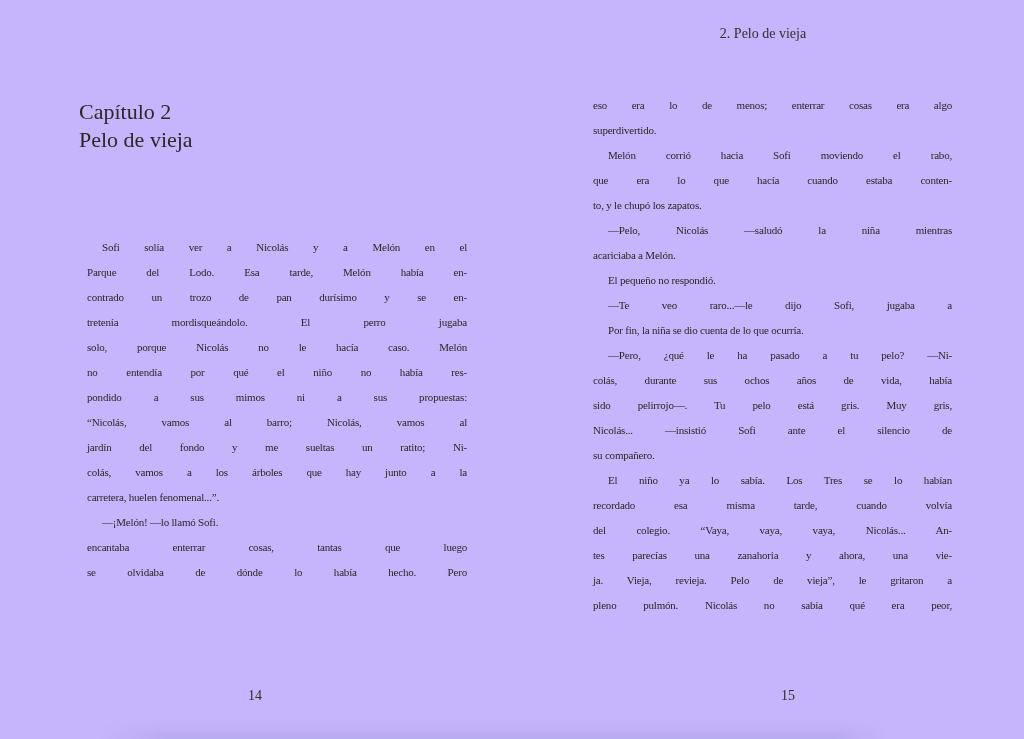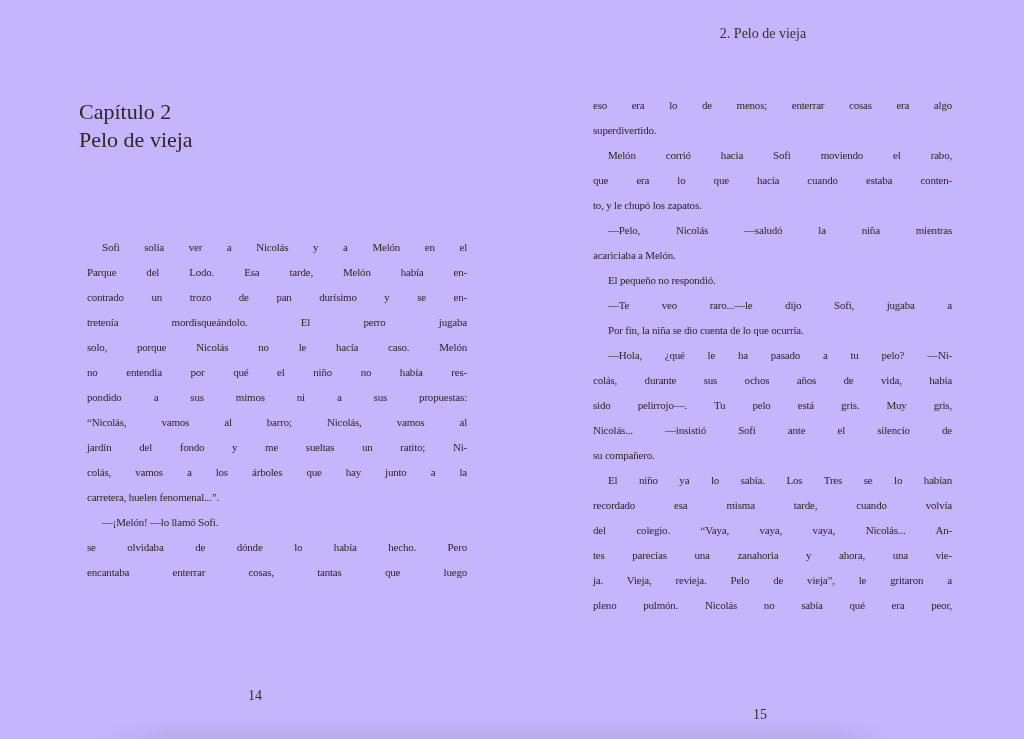--- a/index.html
+++ b/index.html
@@ -45,21 +45,21 @@
   }
   .line.last { text-align-last: left; }
   .line.indent { text-indent: 15px; }
   .page-number {
     position: absolute;
     top: 688px;
     font-size: 14px;
     color: #332e29;
   }
   .page-number.left  { left: 248px; }
-  .page-number.right { left: 753px; margin-top: 19px; }
+  .page-number.right { left: 781px; }
   .bottom-shadow {
     position: absolute;
     left: 98px;
     top: 719px;
     width: 792px;
     height: 24px;
     background: linear-gradient(to bottom, rgba(0,0,0,0.00) 0%, rgba(0,0,0,0.055) 80%);
     border-radius: 14px 14px 0 0;
     filter: blur(3px);
     -webkit-mask-image: linear-gradient(to right, transparent 0%, #000 9%, #000 93%, transparent 100%);
@@ -84,36 +84,36 @@
       <div class="line">contrado un trozo de pan durísimo y se en-</div>
       <div class="line">tretenía mordisqueándolo. El perro jugaba</div>
       <div class="line">solo, porque Nicolás no le hacía caso. Melón</div>
       <div class="line">no entendía por qué el niño no había res-</div>
       <div class="line">pondido a sus mimos ni a sus propuestas:</div>
       <div class="line">“Nicolás, vamos al barro; Nicolás, vamos al</div>
       <div class="line">jardín del fondo y me sueltas un ratito; Ni-</div>
       <div class="line">colás, vamos a los árboles que hay junto a la</div>
       <div class="line last">carretera, huelen fenomenal...”.</div>
       <div class="line last indent">—¡Melón! —lo llamó Sofi.</div>
+      <div class="line">encantaba enterrar cosas, tantas que luego</div>
       <div class="line">se olvidaba de dónde lo había hecho. Pero</div>
-      <div class="line">encantaba enterrar cosas, tantas que luego</div>
     </div>
 
   <div class="body-block right-body" id="right-body">
       <div class="line">eso era lo de menos; enterrar cosas era algo</div>
       <div class="line last">superdivertido.</div>
       <div class="line indent">Melón corrió hacia Sofi moviendo el rabo,</div>
       <div class="line">que era lo que hacía cuando estaba conten-</div>
       <div class="line last">to, y le chupó los zapatos.</div>
       <div class="line indent">—Pelo, Nicolás —saludó la niña mientras</div>
       <div class="line last">acariciaba a Melón.</div>
       <div class="line last indent">El pequeño no respondió.</div>
       <div class="line indent">—Te veo raro...—le dijo Sofi, jugaba a</div>
       <div class="line last indent">Por fin, la niña se dio cuenta de lo que ocurría.</div>
-      <div class="line indent">—Hola, ¿qué le ha pasado a tu pelo? —Ni-</div>
+      <div class="line indent">—Pero, ¿qué le ha pasado a tu pelo? —Ni-</div>
       <div class="line">colás, durante sus ochos años de vida, había</div>
       <div class="line">sido pelirrojo—. Tu pelo está gris. Muy gris,</div>
       <div class="line">Nicolás... —insistió Sofi ante el silencio de</div>
       <div class="line last">su compañero.</div>
       <div class="line indent">El niño ya lo sabía. Los Tres se lo habían</div>
       <div class="line">recordado esa misma tarde, cuando volvía</div>
       <div class="line">del colegio. “Vaya, vaya, vaya, Nicolás... An-</div>
       <div class="line">tes parecías una zanahoria y ahora, una vie-</div>
       <div class="line">ja. Vieja, revieja. Pelo de vieja”, le gritaron a</div>
       <div class="line">pleno pulmón. Nicolás no sabía qué era peor,</div>

